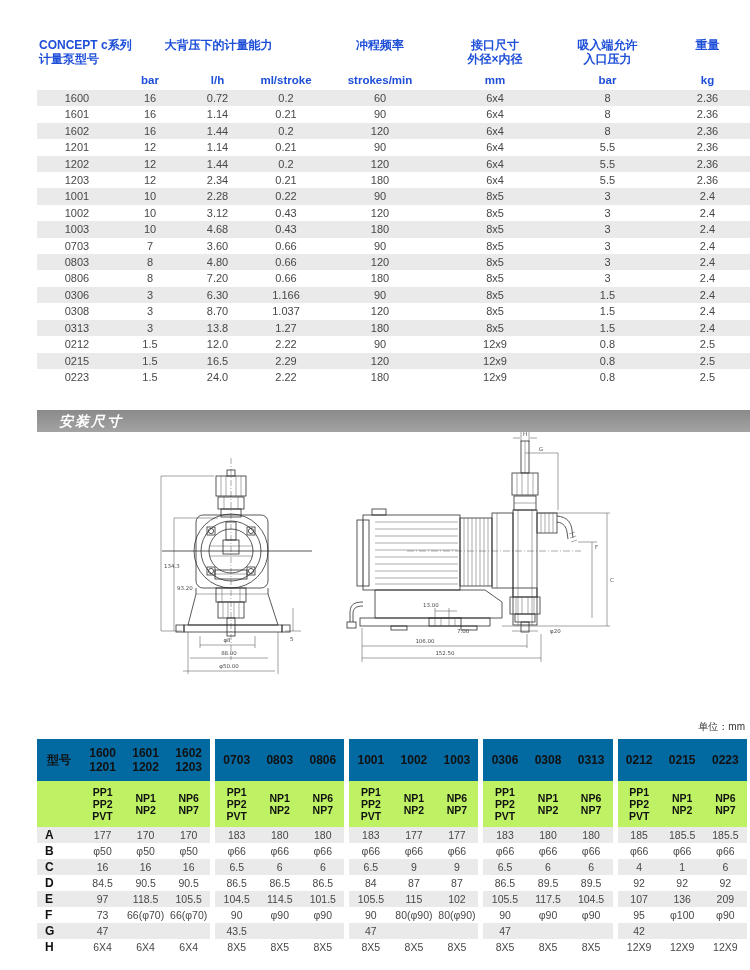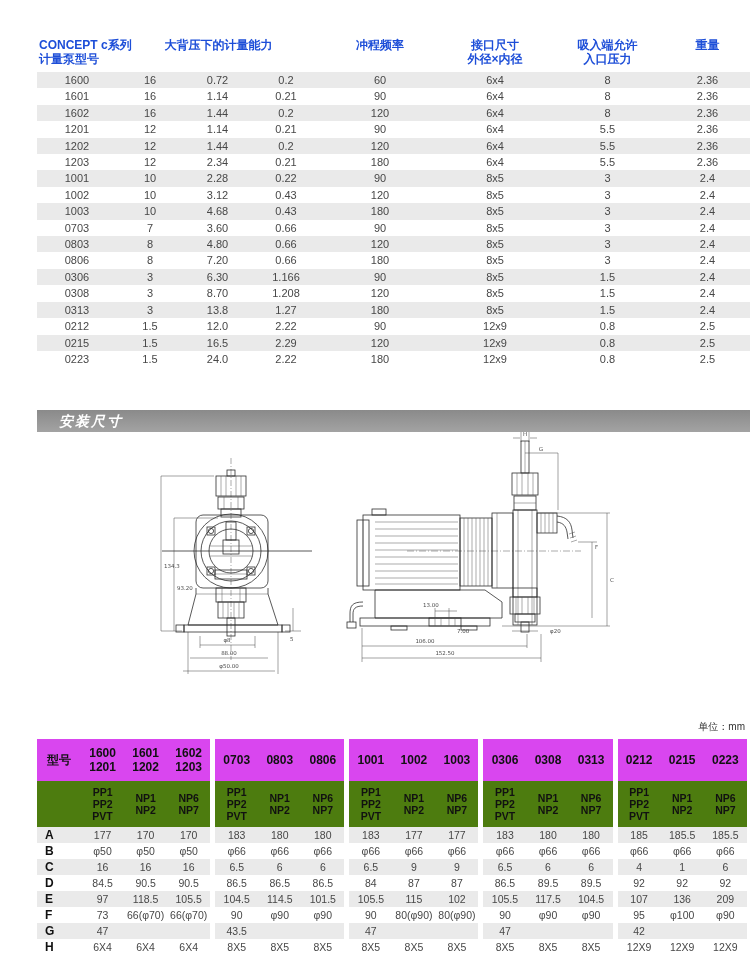--- a/index.html
+++ b/index.html
@@ -29,23 +29,23 @@
   .draw-side{left:345px;top:430px;}
   svg line,svg rect,svg path,svg circle,svg polyline{stroke:#2e2e2e;fill:none;stroke-width:0.8;}
   svg .thin{stroke-width:0.5;stroke:#555;}
   svg .dim{stroke-width:0.5;stroke:#444;}
   svg text{fill:#4a4a4a;font-size:5.5px;font-family:"DejaVu Sans",sans-serif;stroke:none;}
   
   .unit-note{position:absolute;top:720px;right:5px;font-size:10px;color:#333;}
   
   .dim-t{position:absolute;left:37px;top:739px;width:710px;}
   .dim-t th,.dim-t td{padding:0;text-align:center;vertical-align:middle;font-size:10.5px;color:#474747;}
-  .dim-t .mh th{font-size:12px;font-weight:bold;color:#111;line-height:14px;height:42px;background:#d946ef;}
+  .dim-t .mh th{font-size:12px;font-weight:bold;color:#111;line-height:14px;height:42px;background:#0369a1;}
   .dim-t .mh th.lblh{font-size:12px;}
-  .dim-t .mat td{font-size:10.5px;font-weight:bold;color:#111;line-height:12px;height:46px;background:#4d7c0f;}
+  .dim-t .mat td{font-size:10.5px;font-weight:bold;color:#111;line-height:12px;height:46px;background:#bef264;}
   .dim-t tbody.vals th.rowlbl{font-size:12px;font-weight:bold;color:#111;text-align:left;padding-left:8px;}
   .dim-t tbody.vals td,.dim-t tbody.vals th{height:16px;line-height:16px;}
   .dim-t td.sp,.dim-t th.sp{background:#fff !important;}
 </style>
 </head>
 <body>
 
 <div class="page">
 
 
@@ -71,20 +71,30 @@
         <th>
           <span class="blk">接口尺寸</span>
           <span class="blk">外径×内径</span>
         </th>
         <th>
           <span class="blk">吸入端允许</span>
           <span class="blk">入口压力</span>
         </th>
         <th>重量</th>
       </tr>
+      <tr class="h2">
+        <th></th>
+        <th>bar</th>
+        <th>l/h</th>
+        <th>ml/stroke</th>
+        <th>strokes/min</th>
+        <th>mm</th>
+        <th>bar</th>
+        <th>kg</th>
+      </tr>
     </thead>
     <tbody>
         <tr class="stripe">
           <td>1600</td>
           <td>16</td>
           <td>0.72</td>
           <td>0.2</td>
           <td>60</td>
           <td>6x4</td>
           <td>8</td>
@@ -207,21 +217,21 @@
           <td>1.166</td>
           <td>90</td>
           <td>8x5</td>
           <td>1.5</td>
           <td>2.4</td>
         </tr>
         <tr>
           <td>0308</td>
           <td>3</td>
           <td>8.70</td>
-          <td>1.208</td>
+          <td>1.037</td>
           <td>120</td>
           <td>8x5</td>
           <td>1.5</td>
           <td>2.4</td>
         </tr>
         <tr class="stripe">
           <td>0313</td>
           <td>3</td>
           <td>13.8</td>
           <td>1.27</td>

